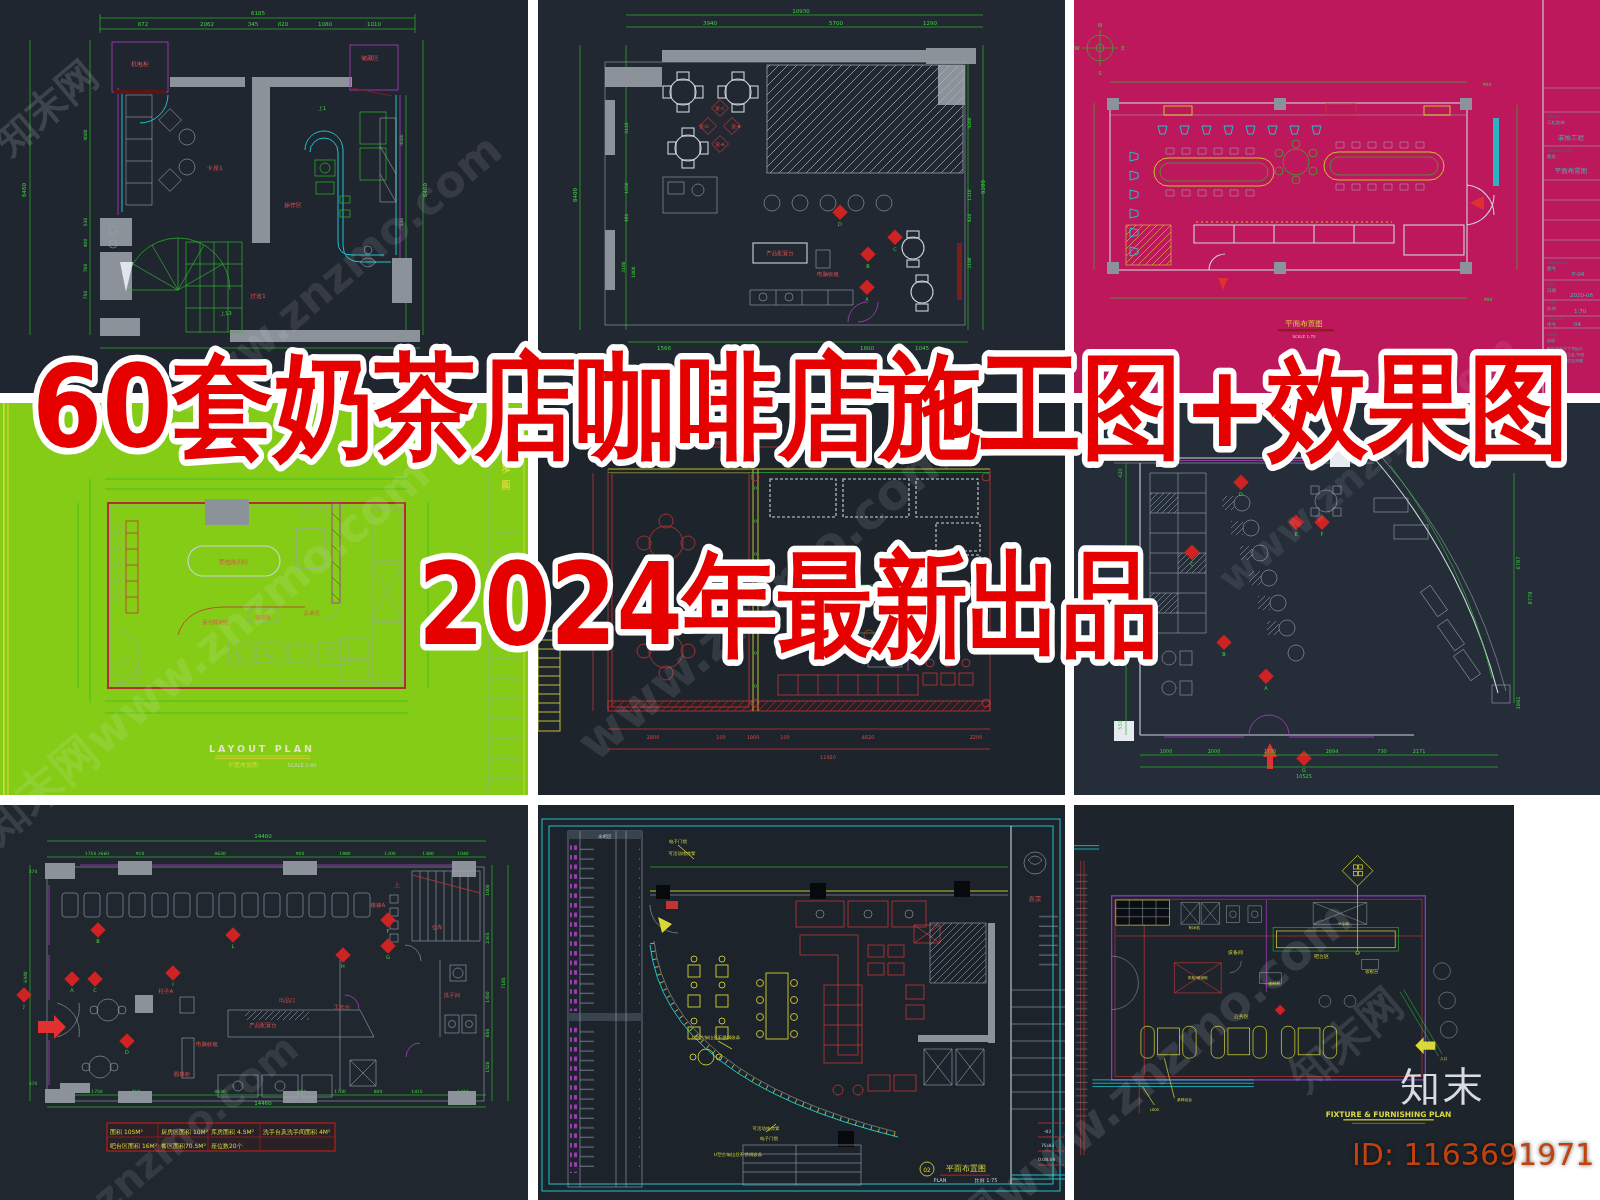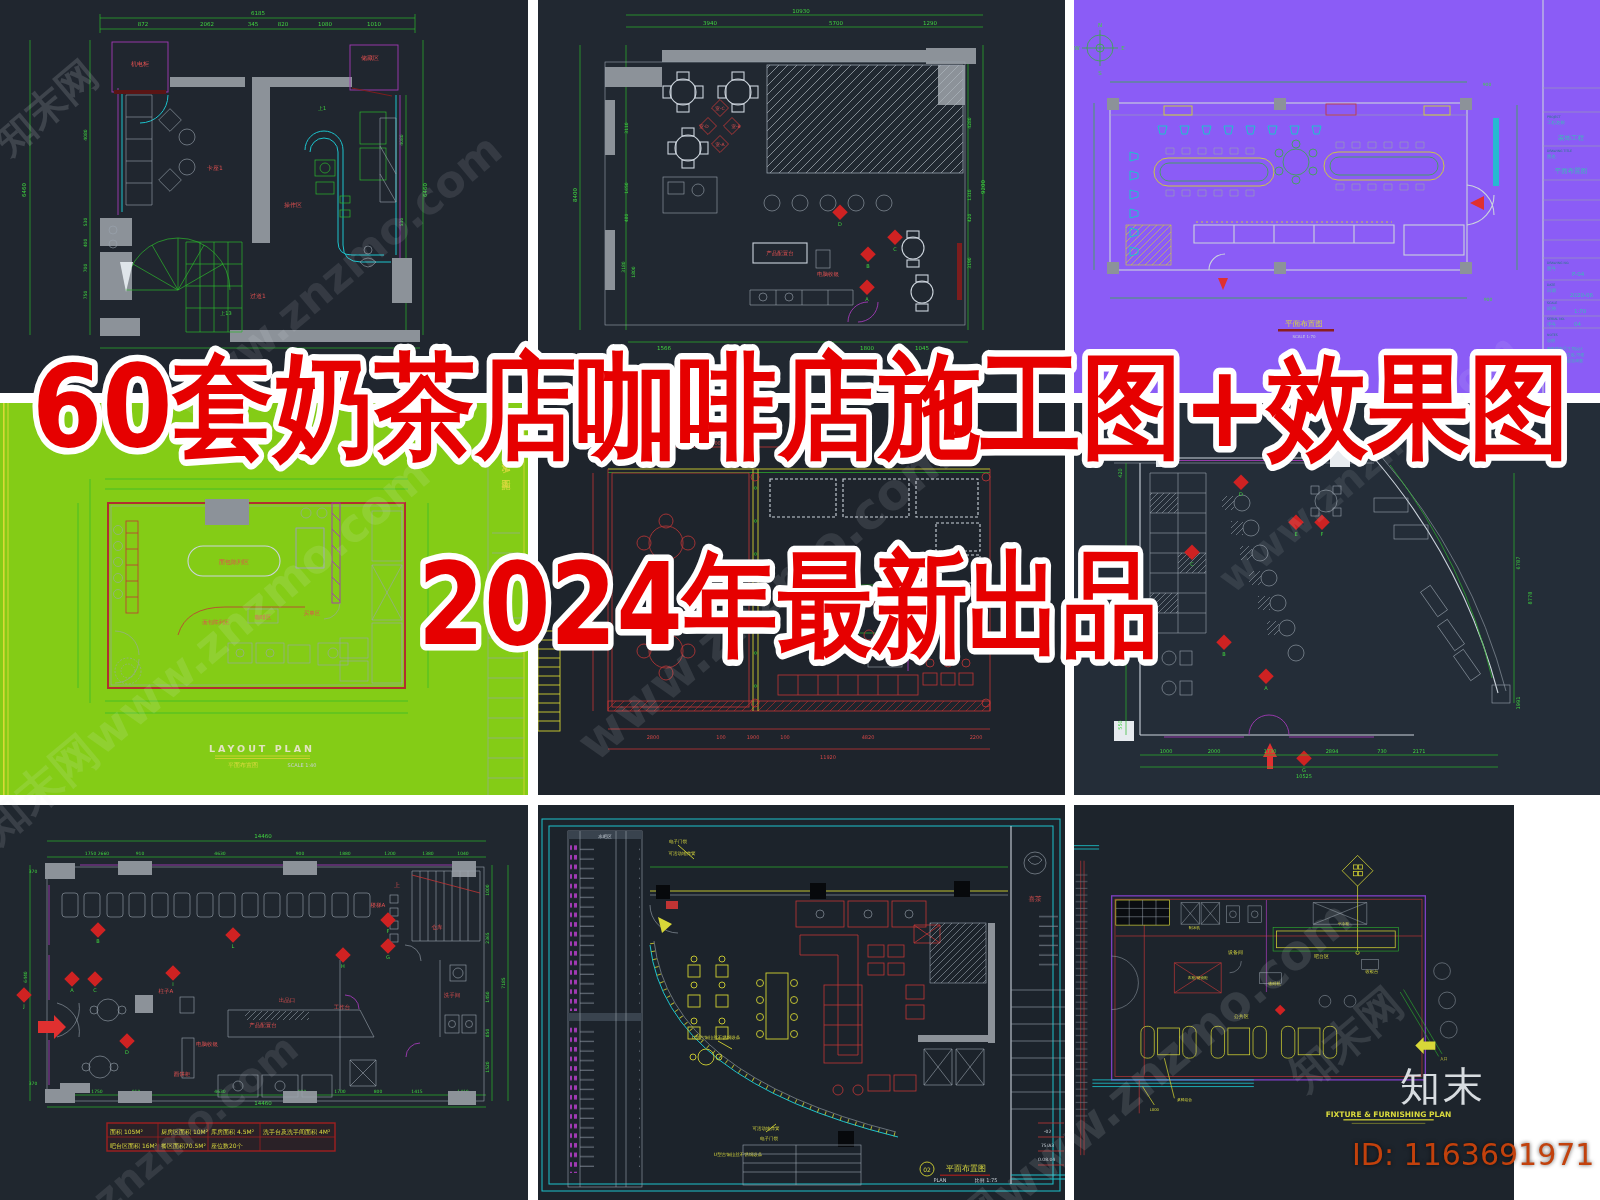--- a/index.html
+++ b/index.html
@@ -239,21 +239,21 @@
         <text class="tg" font-size="5" text-anchor="middle" x="330" y="268">B</text>
         <text class="tg" font-size="5" text-anchor="middle" x="329" y="301">A</text>
       </g>
       <g font-size="5.5" text-anchor="middle">
         <text class="tr" x="242" y="255">产品配置台</text>
         <text class="tr" x="290" y="276">电脑收银</text>
       </g>
     </svg>
   </div>
 
-  <div class="panel" style="left:1074px;top:0;width:526px;height:393px;background:#8b5cf6">
+  <div class="panel" style="left:1074px;top:0;width:526px;height:393px;background:#be185d">
     <svg viewBox="0 0 526 393">
       <defs>
         <pattern id="h3y" patternUnits="userSpaceOnUse" width="7" height="7">
           <path d="M0,7 L7,0" stroke="#d2d232" stroke-width="0.6"></path>
         </pattern>
       </defs>
       <g>
         <circle class="sg" cx="26" cy="48" r="13"></circle>
           <circle class="sg" cx="26" cy="48" r="4"></circle>
         <line class="sg" x1="26" y1="30" x2="26" y2="66"></line>

